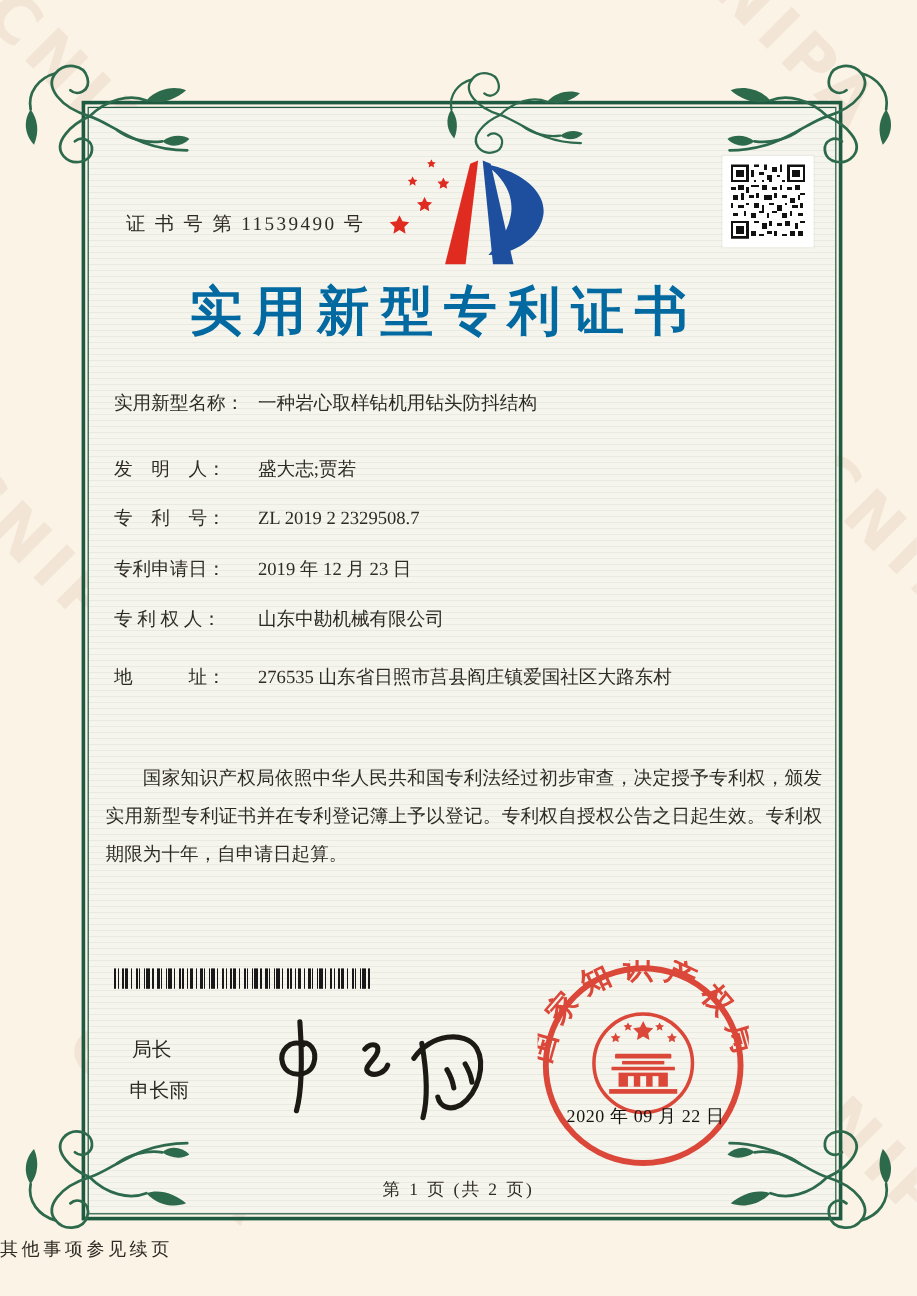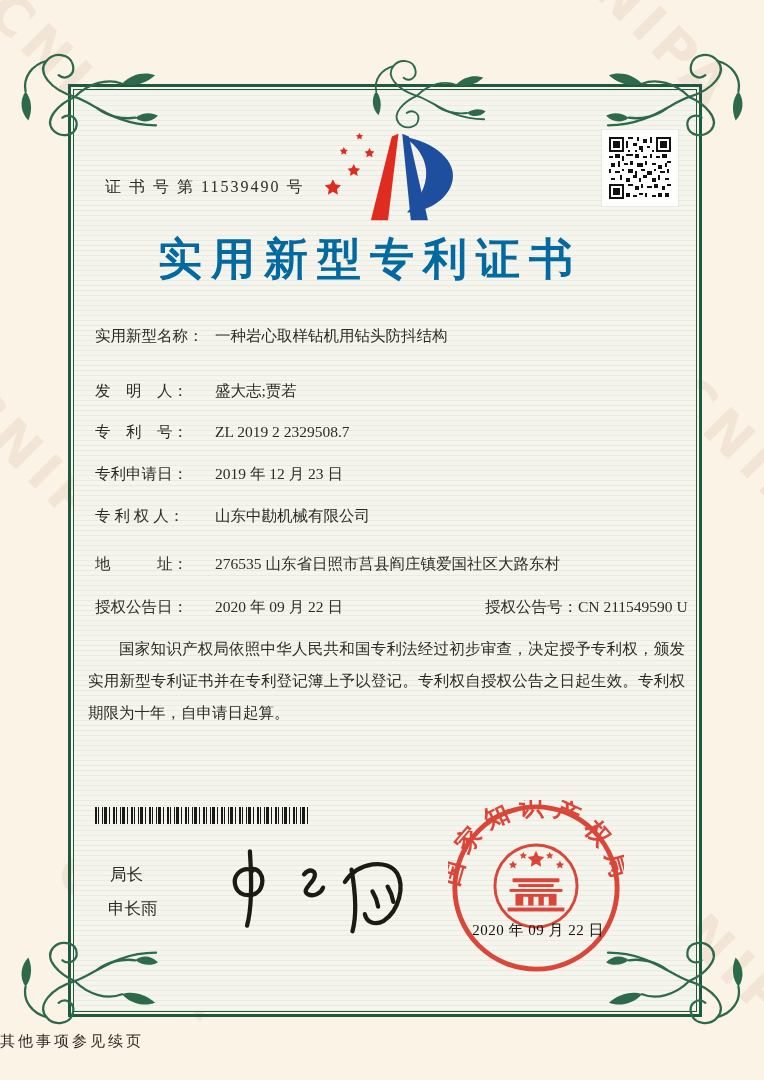--- a/index.html
+++ b/index.html
@@ -254,26 +254,20 @@
     </div>
     <div class="row" style="top:464px">
       <span class="lbl">专利申请日：</span><span>2019 年 12 月 23 日</span>
     </div>
     <div class="row" style="top:506px">
       <span class="lbl">专 利 权 人：</span><span>山东中勘机械有限公司</span>
     </div>
     <div class="row" style="top:554px">
       <span class="lbl">地　　　址：</span><span>276535 山东省日照市莒县阎庄镇爱国社区大路东村</span>
     </div>
-    <div class="row" style="top:597px;width:600px">
-      <span class="lbl">授权公告日：</span><span>2020 年 09 月 22 日</span>
-      <span class="grant-no">
-        <span>授权公告号：</span><span>CN 211549590 U</span>
-      </span>
-    </div>
 
     <div class="paras">
       <p>国家知识产权局依照中华人民共和国专利法经过初步审查，决定授予专利权，颁发实用新型专利证书并在专利登记簿上予以登记。专利权自授权公告之日起生效。专利权期限为十年，自申请日起算。</p>
     </div>
 
     <div class="barcode"></div>
 
     <div class="signer-title">局长</div>
     <div class="signer-name">申长雨</div>
     <svg class="signature" viewBox="0 0 210 100">
@@ -310,16 +304,17 @@
           <g fill="#f6f5ed">
             <rect x="-13" y="11" width="5" height="9"></rect>
             <rect x="-2.5" y="11" width="5" height="9"></rect>
             <rect x="8" y="11" width="5" height="9"></rect>
           </g>
         </g>
       </g>
     </svg>
     <div class="seal-date">2020 年 09 月 22 日</div>
 
+    <div class="page-num">第 1 页 (共 2 页)</div>
     <div class="cont-note">其他事项参见续页</div>
 
   </div>
 </div>
 
 </body></html>

